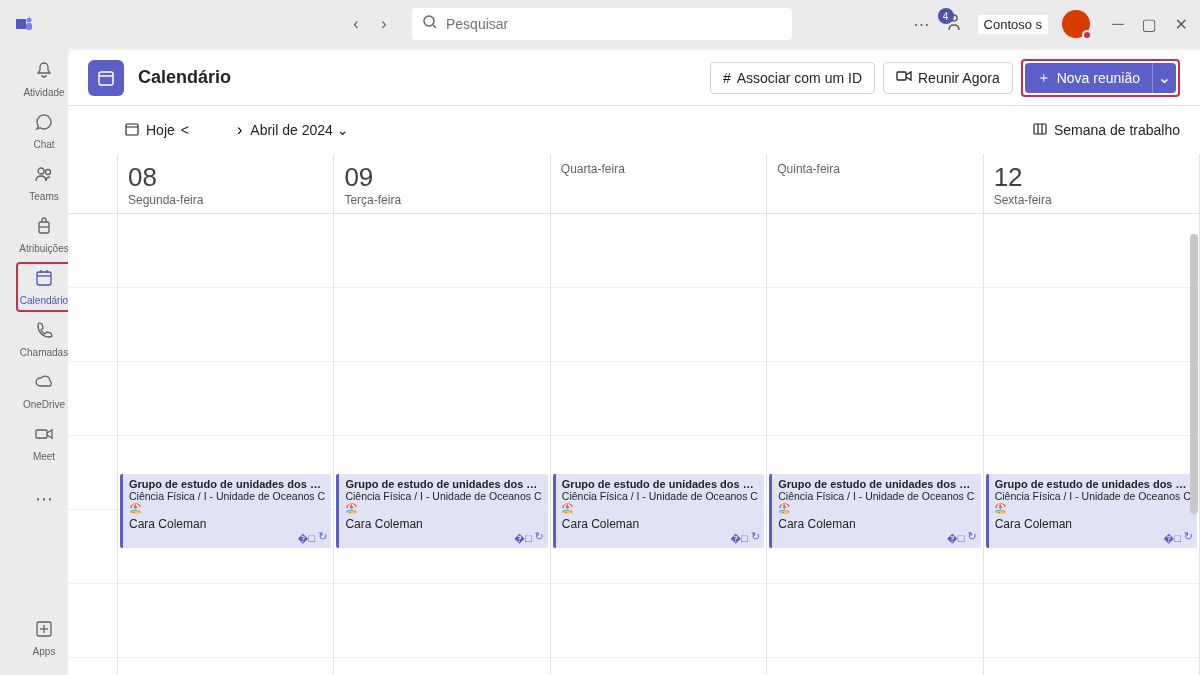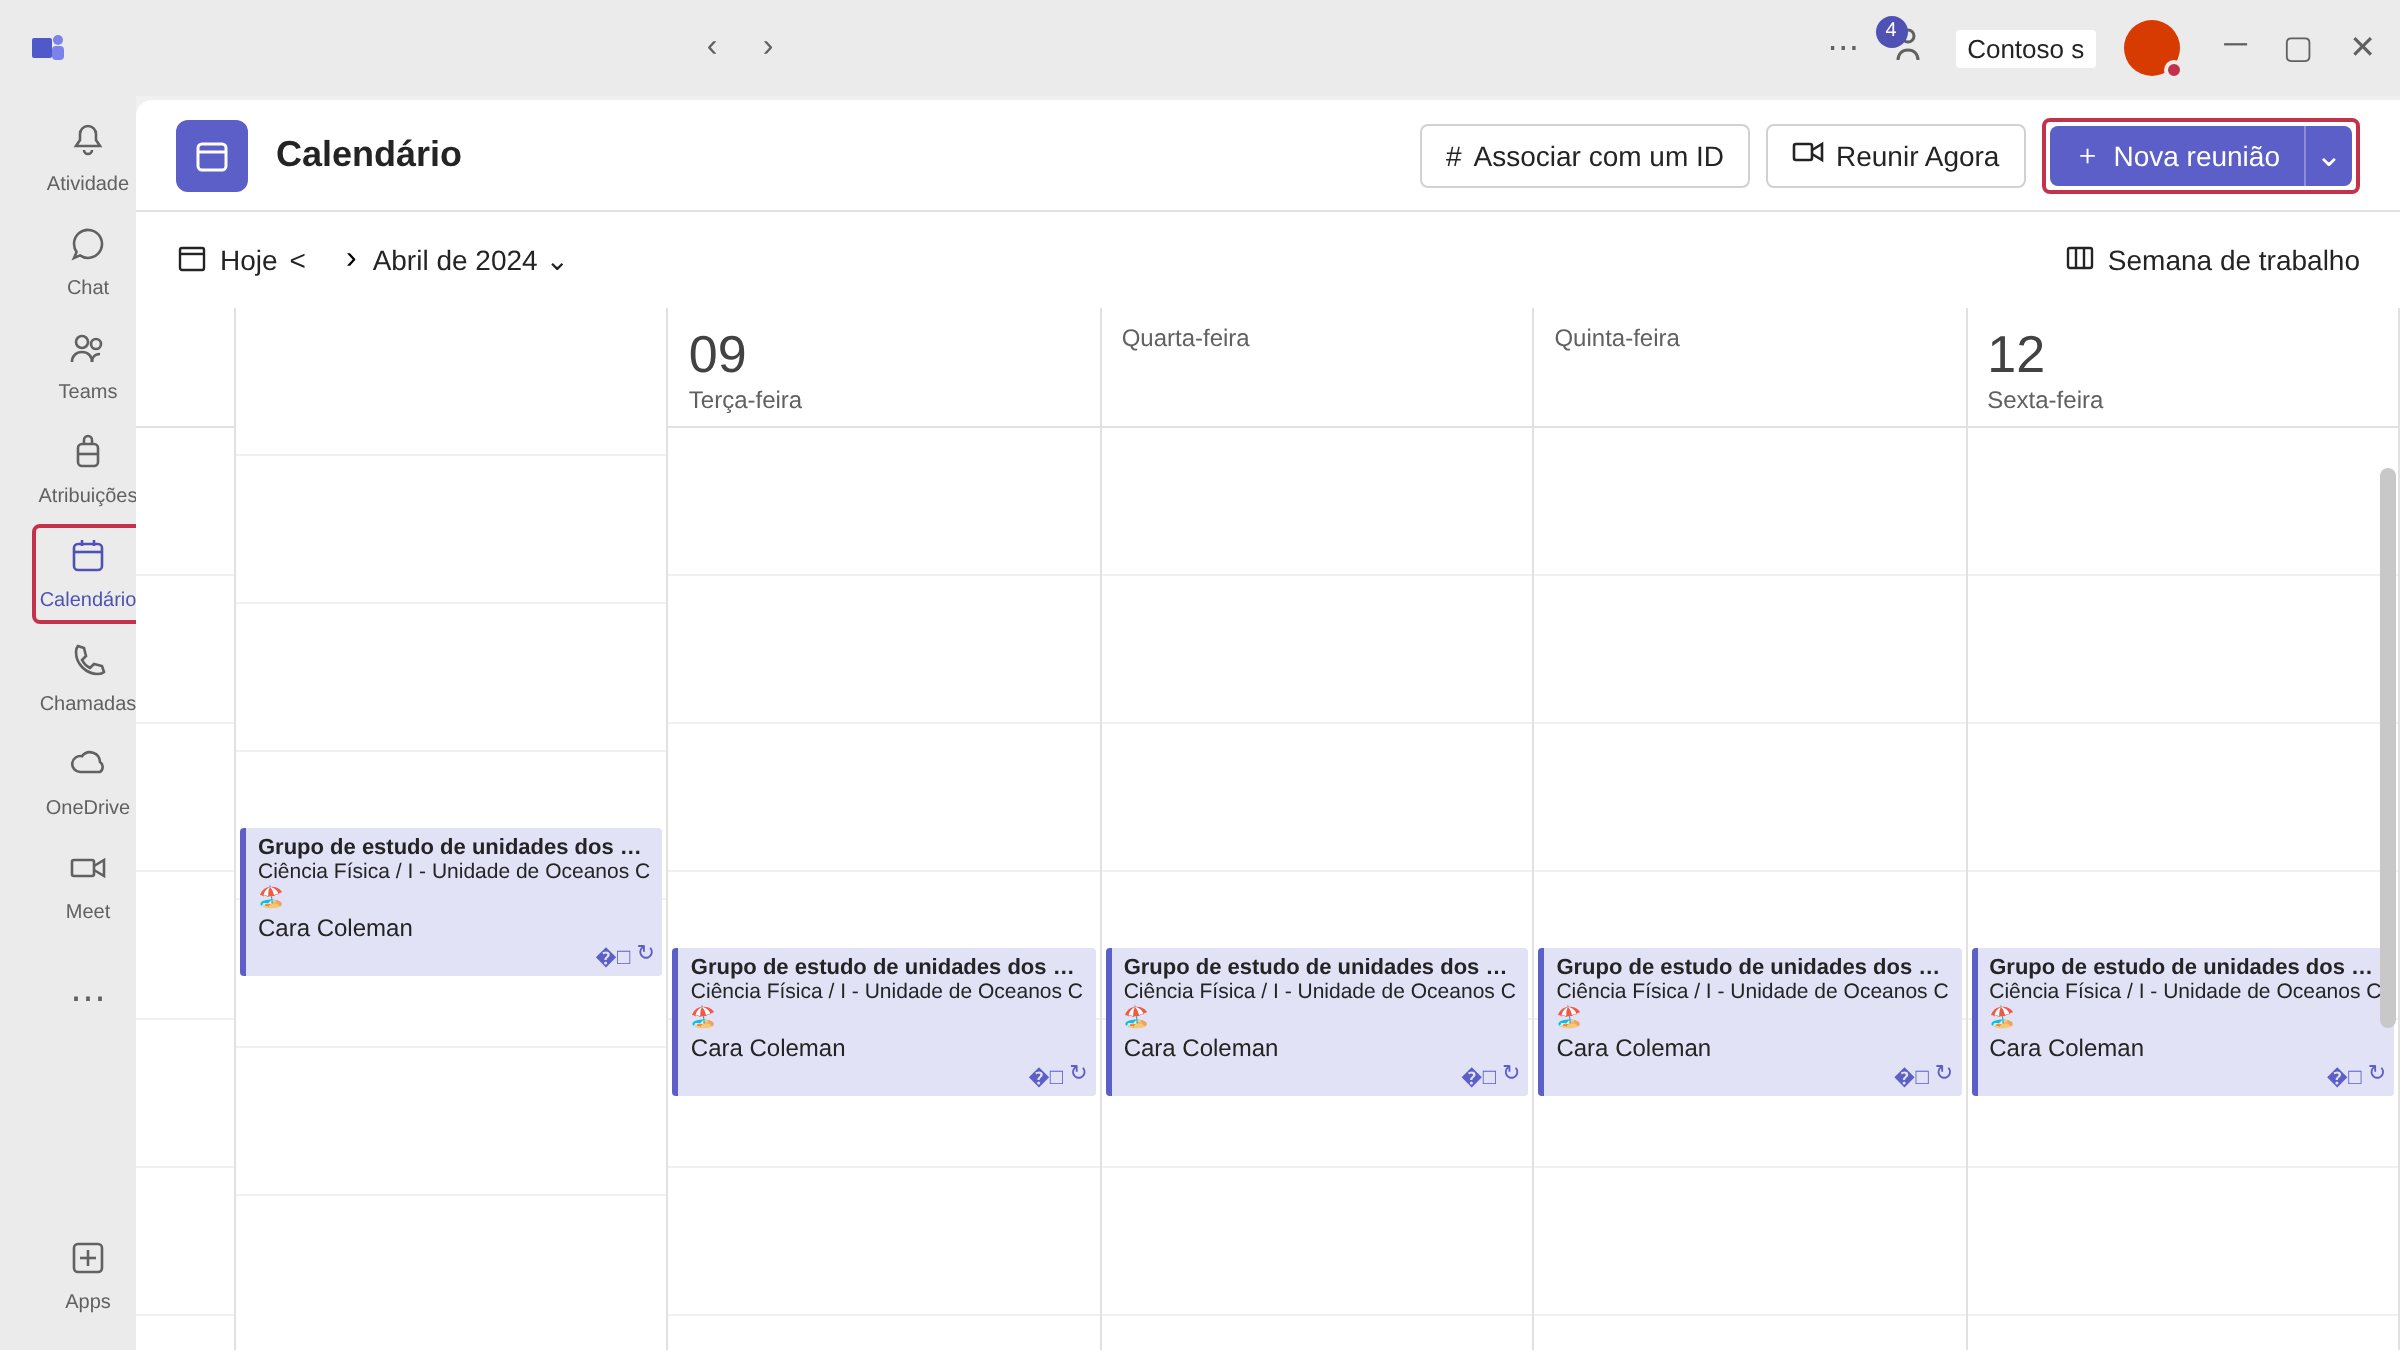--- a/index.html
+++ b/index.html
@@ -29,21 +29,21 @@
 .side-apps { margin-top: auto; margin-bottom: 12px; }
 .content { flex: 1; background: #fff; display: flex; flex-direction: column; border-radius: 8px 0 0 0; margin-top: 2px; overflow: hidden; }
 .header { height: 56px; display: flex; align-items: center; padding: 0 20px; gap: 14px; border-bottom: 1px solid #e1e1e1; }
 .cal-icon { width: 36px; height: 36px; background: #5b5fc7; border-radius: 6px; display: flex; align-items: center; justify-content: center; color: #fff; }
 .header-title { font-size: 18px; font-weight: 600; color: #242424; }
 .header-actions { margin-left: auto; display: flex; gap: 8px; align-items: center; }
 .btn-outline { height: 32px; padding: 0 12px; background: #fff; border: 1px solid #d1d1d1; border-radius: 4px; display: flex; align-items: center; gap: 6px; font-size: 14px; color: #242424; cursor: pointer; }
 .btn-primary-wrap { border: 2px solid #c4314b; border-radius: 4px; padding: 2px; display: flex; }
 .btn-primary { height: 30px; padding: 0 12px; background: #5b5fc7; color: #fff; border: none; border-radius: 4px 0 0 4px; display: flex; align-items: center; gap: 6px; font-size: 14px; cursor: pointer; }
 .btn-primary-chev { width: 24px; height: 30px; background: #5b5fc7; border-left: 1px solid rgba(255,255,255,0.3); border-radius: 0 4px 4px 0; display: flex; align-items: center; justify-content: center; color: #fff; cursor: pointer; }
-.toolbar { height: 48px; display: flex; align-items: center; padding: 0 20px; gap: 0; }
+.toolbar { height: 48px; display: flex; align-items: center; padding: 0 20px; gap: 28px; margin-left: 36px; }
 .today-btn { display: flex; align-items: center; gap: 6px; font-size: 14px; color: #242424; cursor: pointer; }
 .month-nav { display: flex; align-items: center; gap: 8px; margin-left: 20px; }
 .month-label { font-size: 14px; color: #242424; cursor: pointer; }
 .view-selector { margin-left: auto; display: flex; align-items: center; gap: 6px; font-size: 14px; color: #242424; cursor: pointer; }
 .cal-grid { flex: 1; display: flex; overflow: hidden; position: relative; }
 .time-col { width: 50px; border-right: 1px solid #e1e1e1; }
 .day-cols { flex: 1; display: flex; }
 .day-col { flex: 1; border-right: 1px solid #e1e1e1; display: flex; flex-direction: column; }
 .day-header { height: 60px; padding: 8px 10px; border-bottom: 1px solid #e1e1e1; }
 .day-num { font-size: 26px; color: #424242; font-weight: 300; }
@@ -66,20 +66,29 @@
     <svg width="20" height="20" viewBox="0 0 20 20">
         <rect x="2" y="5" width="10" height="10" rx="1" fill="#5059c9"></rect>
         <circle cx="15" cy="6" r="2.5" fill="#7b83eb"></circle>
         <rect x="12" y="9" width="6" height="7" rx="2" fill="#7b83eb"></rect>
       </svg>
   </div>
   <div class="nav-arrows">
     <div class="nav-arrow">‹</div>
     <div class="nav-arrow">›</div>
   </div>
+  <div class="search-box">
+    <span class="search-icon">
+      <svg width="16" height="16" viewBox="0 0 16 16" fill="none" stroke="currentColor" stroke-width="1.5">
+          <circle cx="7" cy="7" r="5"></circle>
+          <line x1="11" y1="11" x2="14" y2="14"></line>
+        </svg>
+    </span>
+    <input class="search-input" placeholder="Pesquisar" style="">
+  </div>
   <div class="titlebar-right">
     <div class="titlebar-icon">⋯</div>
     <div class="titlebar-icon">
       <svg width="20" height="20" viewBox="0 0 20 20" fill="none" stroke="#616161" stroke-width="1.5">
           <circle cx="10" cy="6" r="3"></circle>
           <path d="M5 18c0-3 2-5 5-5s5 2 5 5"></path>
         </svg>
       <span class="badge">4</span>
     </div>
     <span class="org-name">Contoso s</span>
@@ -233,20 +242,24 @@
           <div class="time-row"></div>
           <div class="time-row"></div>
           <div class="time-row"></div>
           <div class="time-row"></div>
           <div class="time-row"></div>
           <div class="time-row"></div>
         </div>
       </div>
       <div class="day-cols" id="day-cols">
           <div class="day-col">
+    <div class="day-header">
+      <div class="day-num">08</div>
+      <div class="day-name">Segunda-feira</div>
+    </div>
     <div class="time-slots">
       <div class="time-row"></div>
               <div class="time-row"></div>
               <div class="time-row"></div>
       <div class="time-row"></div>
               <div class="time-row"></div>
               <div class="time-row"></div>
       <div class="event" style="top:260px;height:74px">
         <div class="event-title">Grupo de estudo de unidades dos oceanos</div>
         <div class="event-sub">Ciência Física / I - Unidade de Oceanos C</div>

